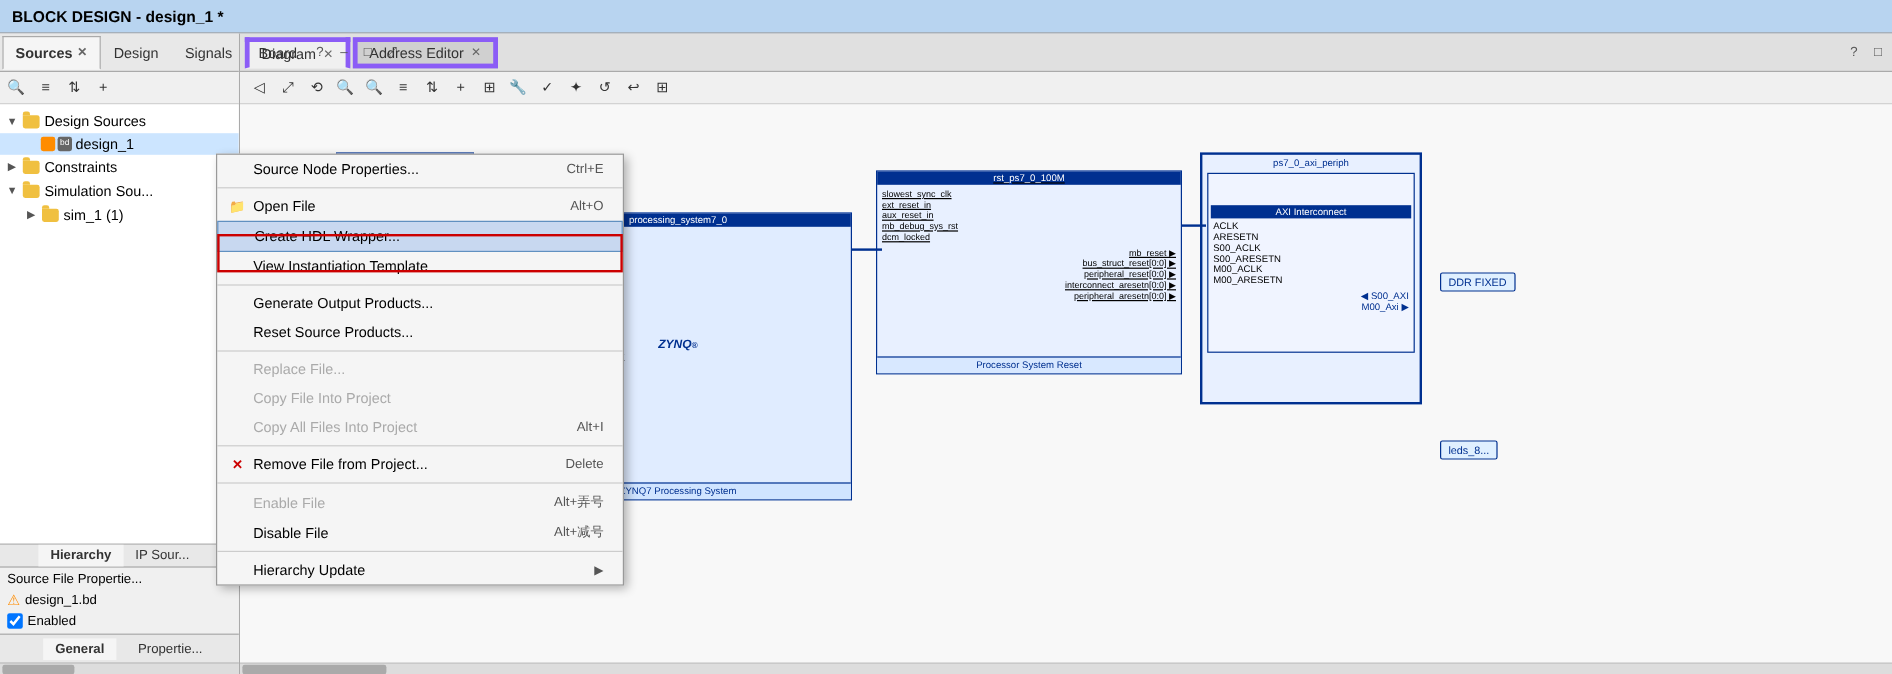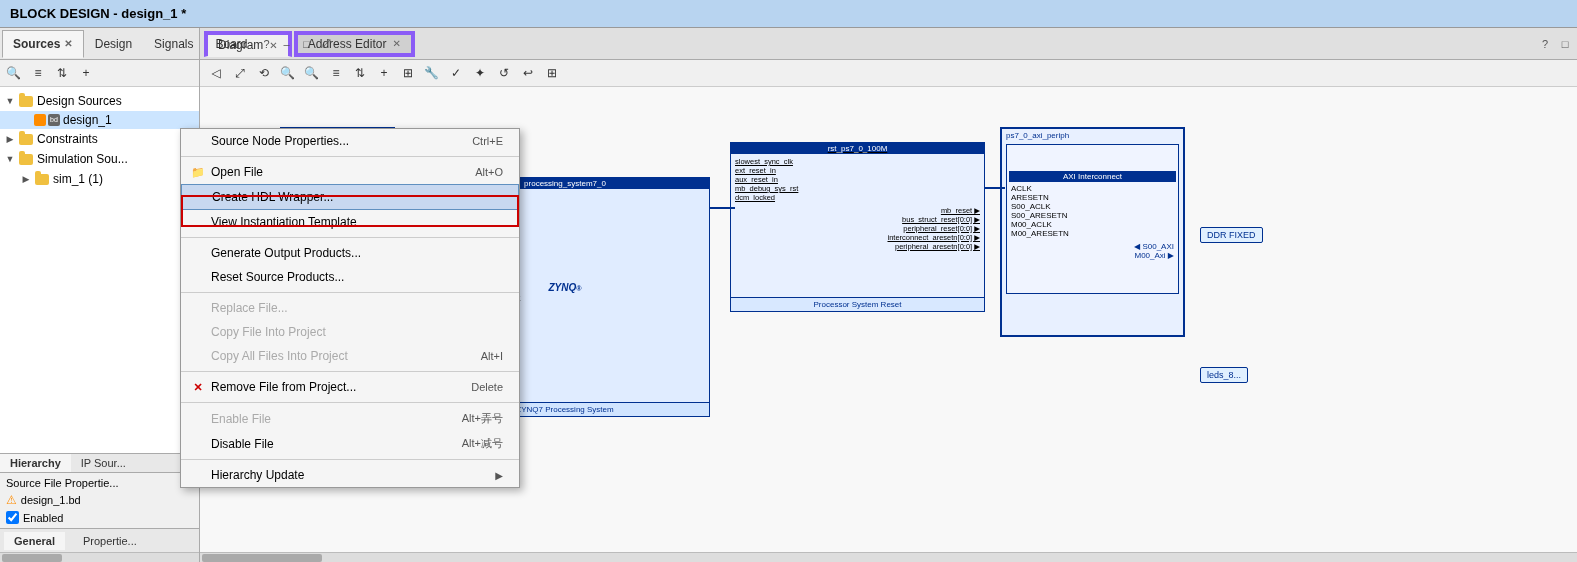--- a/index.html
+++ b/index.html
@@ -193,20 +193,21 @@
     .bottom-tab {
       padding: 3px 10px;
       font-size: 11px;
       cursor: pointer;
       color: #333;
     }
 
     .bottom-tab.active {
       background: #f5f5f5;
       font-weight: bold;
+      margin-left: 32px;
     }
 
     .source-file-props {
       padding: 4px 6px;
       font-size: 11px;
     }
 
     .prop-label {
       font-weight: normal;
       margin-bottom: 4px;
@@ -654,21 +655,21 @@
           <div style="text-align:right; margin-top:4px;">mb_reset ▶</div>
           <div style="text-align:right;">bus_struct_reset[0:0] ▶</div>
           <div style="text-align:right;">peripheral_reset[0:0] ▶</div>
           <div style="text-align:right;">interconnect_aresetn[0:0] ▶</div>
           <div style="text-align:right;">peripheral_aresetn[0:0] ▶</div>
         </div>
         <div style="text-align:center; font-size:8px; background:#d8e8ff; color:#003090; border-top:1px solid #003090; padding:2px; position:absolute; bottom:0; width:100%;">Processor System Reset</div>
       </div>
 
       <div class="bd-block" style="left:800px; top:40px; width:185px; height:210px; border:2px solid #003090;">
-        <div style="padding:2px 4px; font-size:8px; color:#003090; text-align:left;">ps7_0_axi_periph</div>
+        <div style="padding:2px 4px; font-size:8px; color:#003090; text-align:center;">ps7_0_axi_periph</div>
         <div style="margin:2px 4px; border:1px solid #003090; height:150px; background:#f0f4ff; padding:2px;">
           <div style="background:#003090; color:#fff; font-size:8px; padding:1px 4px; text-align:center;margin-top:24px;">AXI Interconnect</div>
           <div style="font-size:8px; padding:2px; color:#000;">
             <div>ACLK</div>
             <div>ARESETN</div>
             <div>S00_ACLK</div>
             <div>S00_ARESETN</div>
             <div>M00_ACLK</div>
             <div>M00_ARESETN</div>
           </div>

